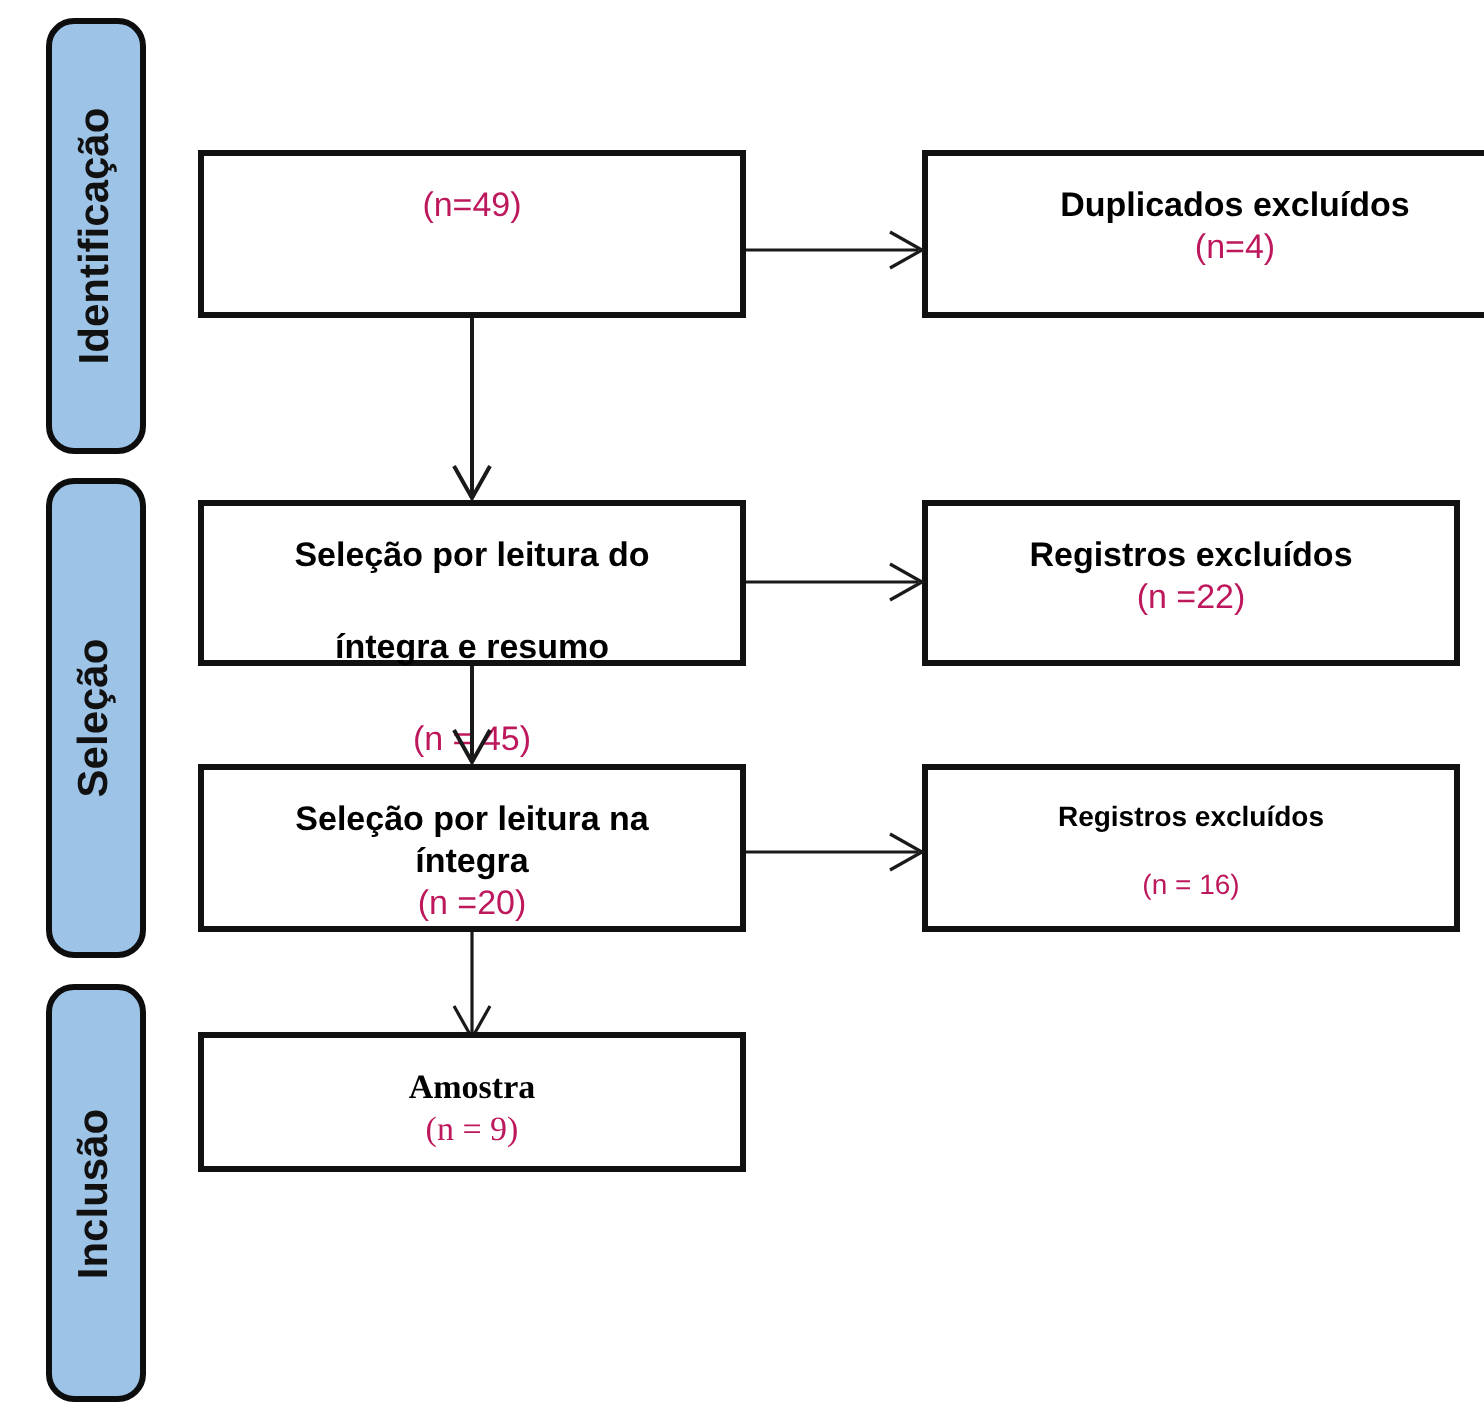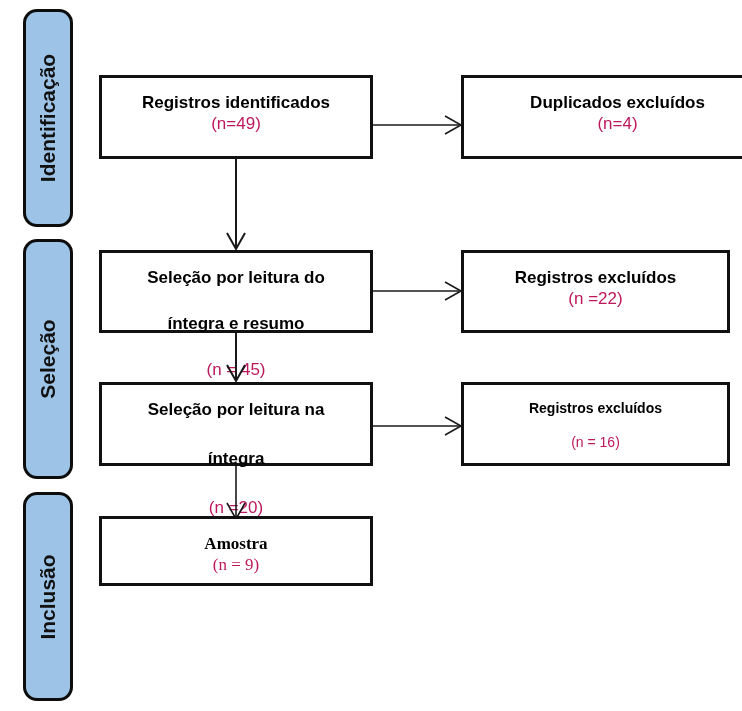--- a/index.html
+++ b/index.html
@@ -99,21 +99,20 @@
 
   <div class="stage" style="left:23px; top:239px; width:50px; height:240px;">
     <span class="stage-label">Seleção</span>
   </div>
 
   <div class="stage" style="left:23px; top:492px; width:50px; height:209px;">
     <span class="stage-label">Inclusão</span>
   </div>
 
   <div class="box" style="left:99px; top:75px; width:274px; height:84px;">
-    <div class="title">Registros identificados</div>
     <div class="count">(n=49)</div>
   </div>
 
   <div class="box" style="left:461px; top:75px; width:313px; height:84px;">
     <div class="title">Duplicados excluídos</div>
     <div class="count">(n=4)</div>
   </div>
 
   <svg class="arrow thin" style="left:373px; top:112px;" width="90" height="26" viewBox="0 0 90 26">
     <line x1="0" y1="13" x2="86" y2="13"></line>
@@ -139,21 +138,21 @@
   <svg class="arrow thin" style="left:373px; top:278px;" width="90" height="26" viewBox="0 0 90 26">
     <line x1="0" y1="13" x2="86" y2="13"></line>
     <polyline points="72,4 88,13 72,22"></polyline>
   </svg>
 
   <svg class="arrow" style="left:222px; top:333px;" width="28" height="50" viewBox="0 0 28 50">
     <line x1="14" y1="0" x2="14" y2="46"></line>
     <polyline points="5,32 14,48 23,32"></polyline>
   </svg>
 
-  <div class="box" style="left:99px; top:382px; width:274px; height:84px;gap:28px;">
+  <div class="box" style="left:99px; top:382px; width:274px; height:84px;">
     <div class="title">Seleção por leitura na</div>
     <div class="title">íntegra</div>
     <div class="count">(n =20)</div>
   </div>
 
   <div class="box small" style="left:461px; top:382px; width:269px; height:84px;">
     <div class="title">Registros excluídos</div>
     <div class="count">(n = 16)</div>
   </div>
 

